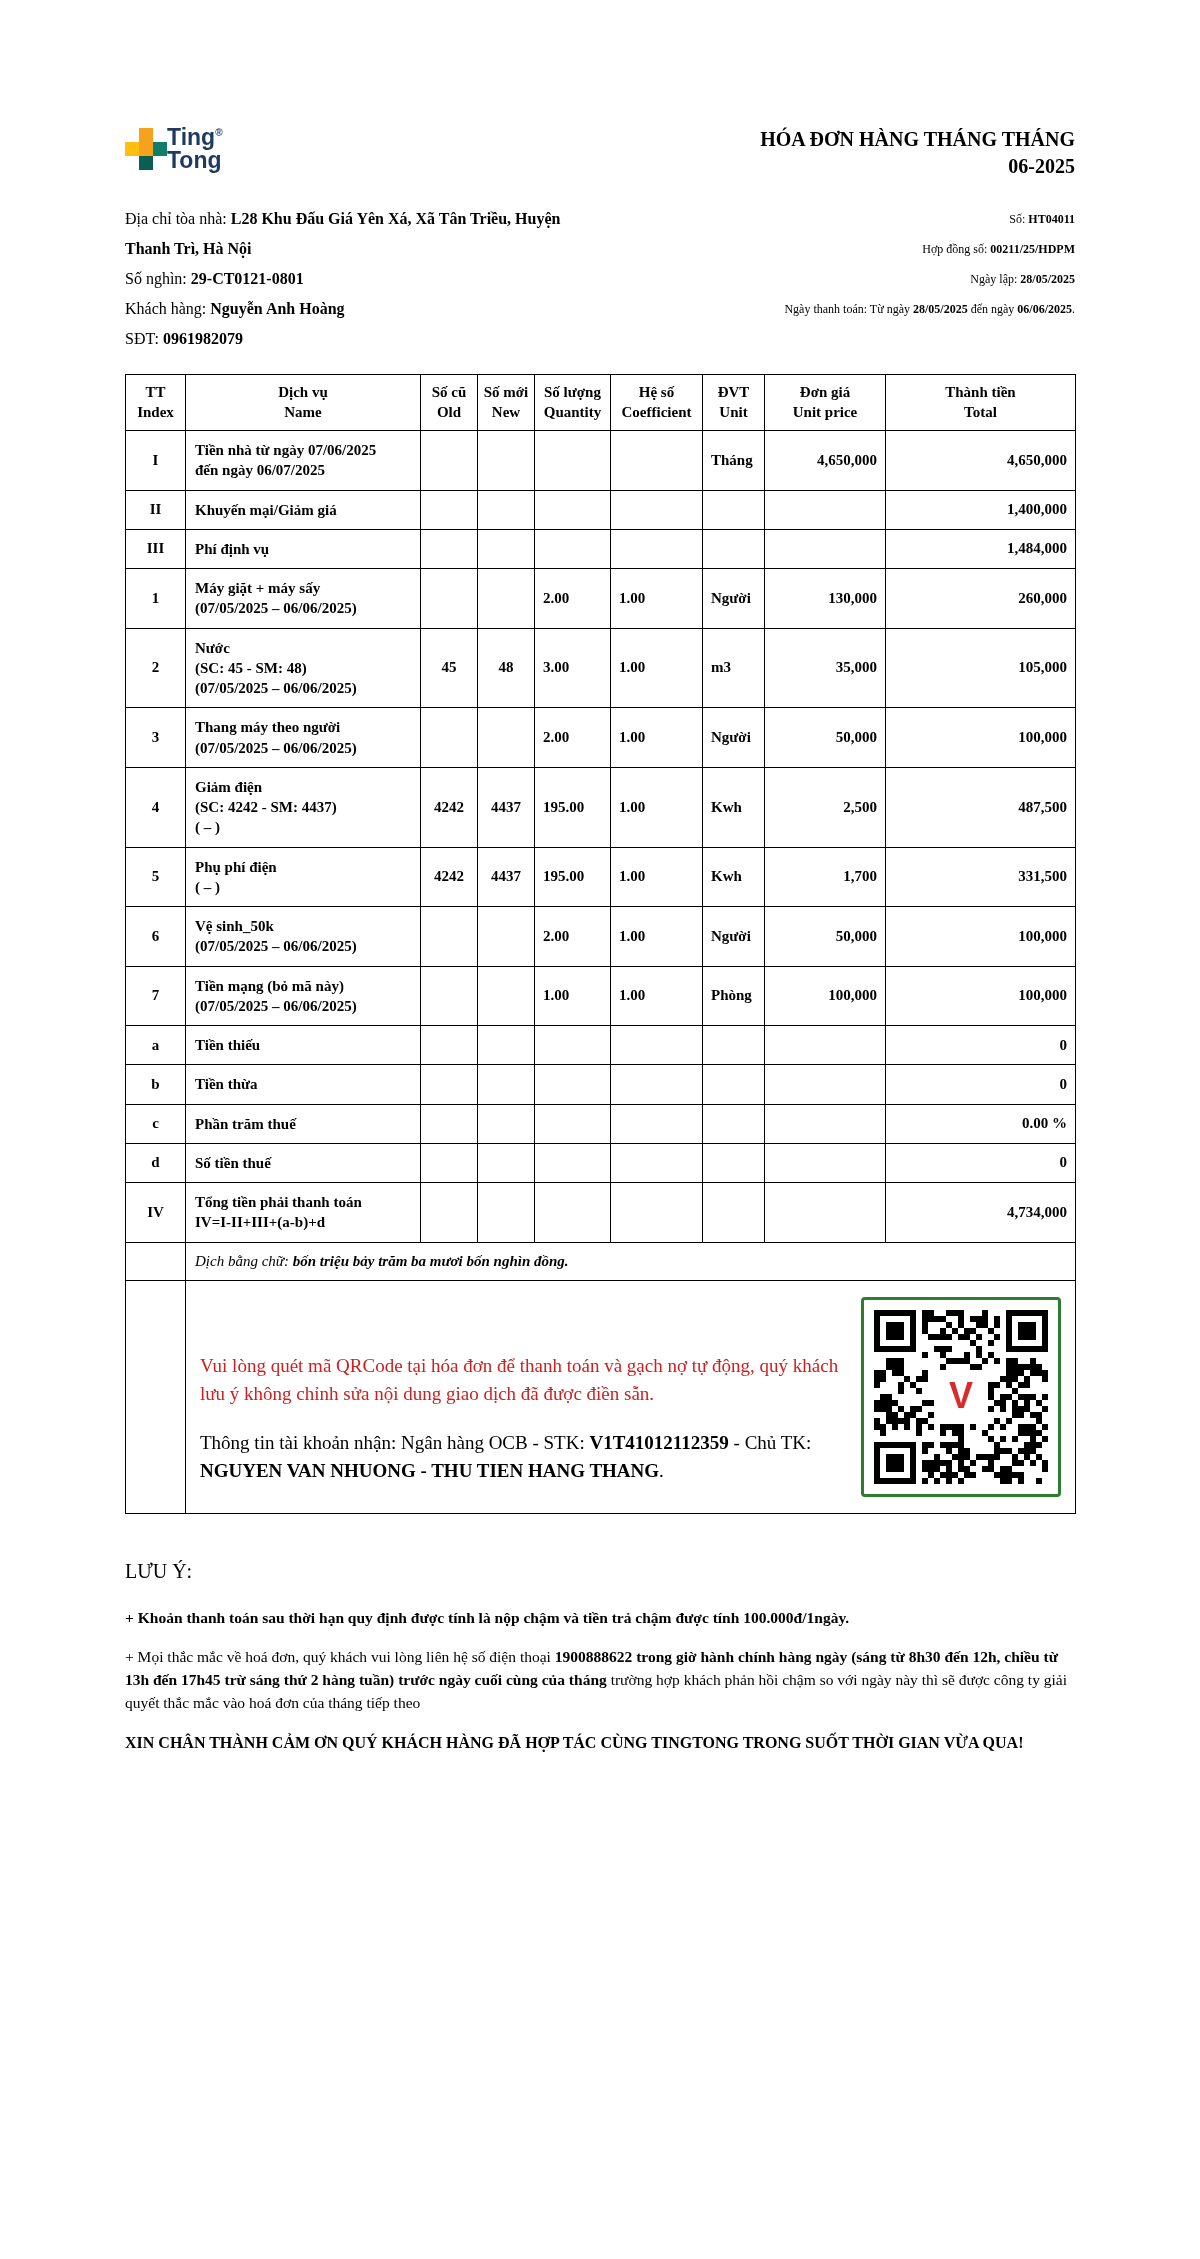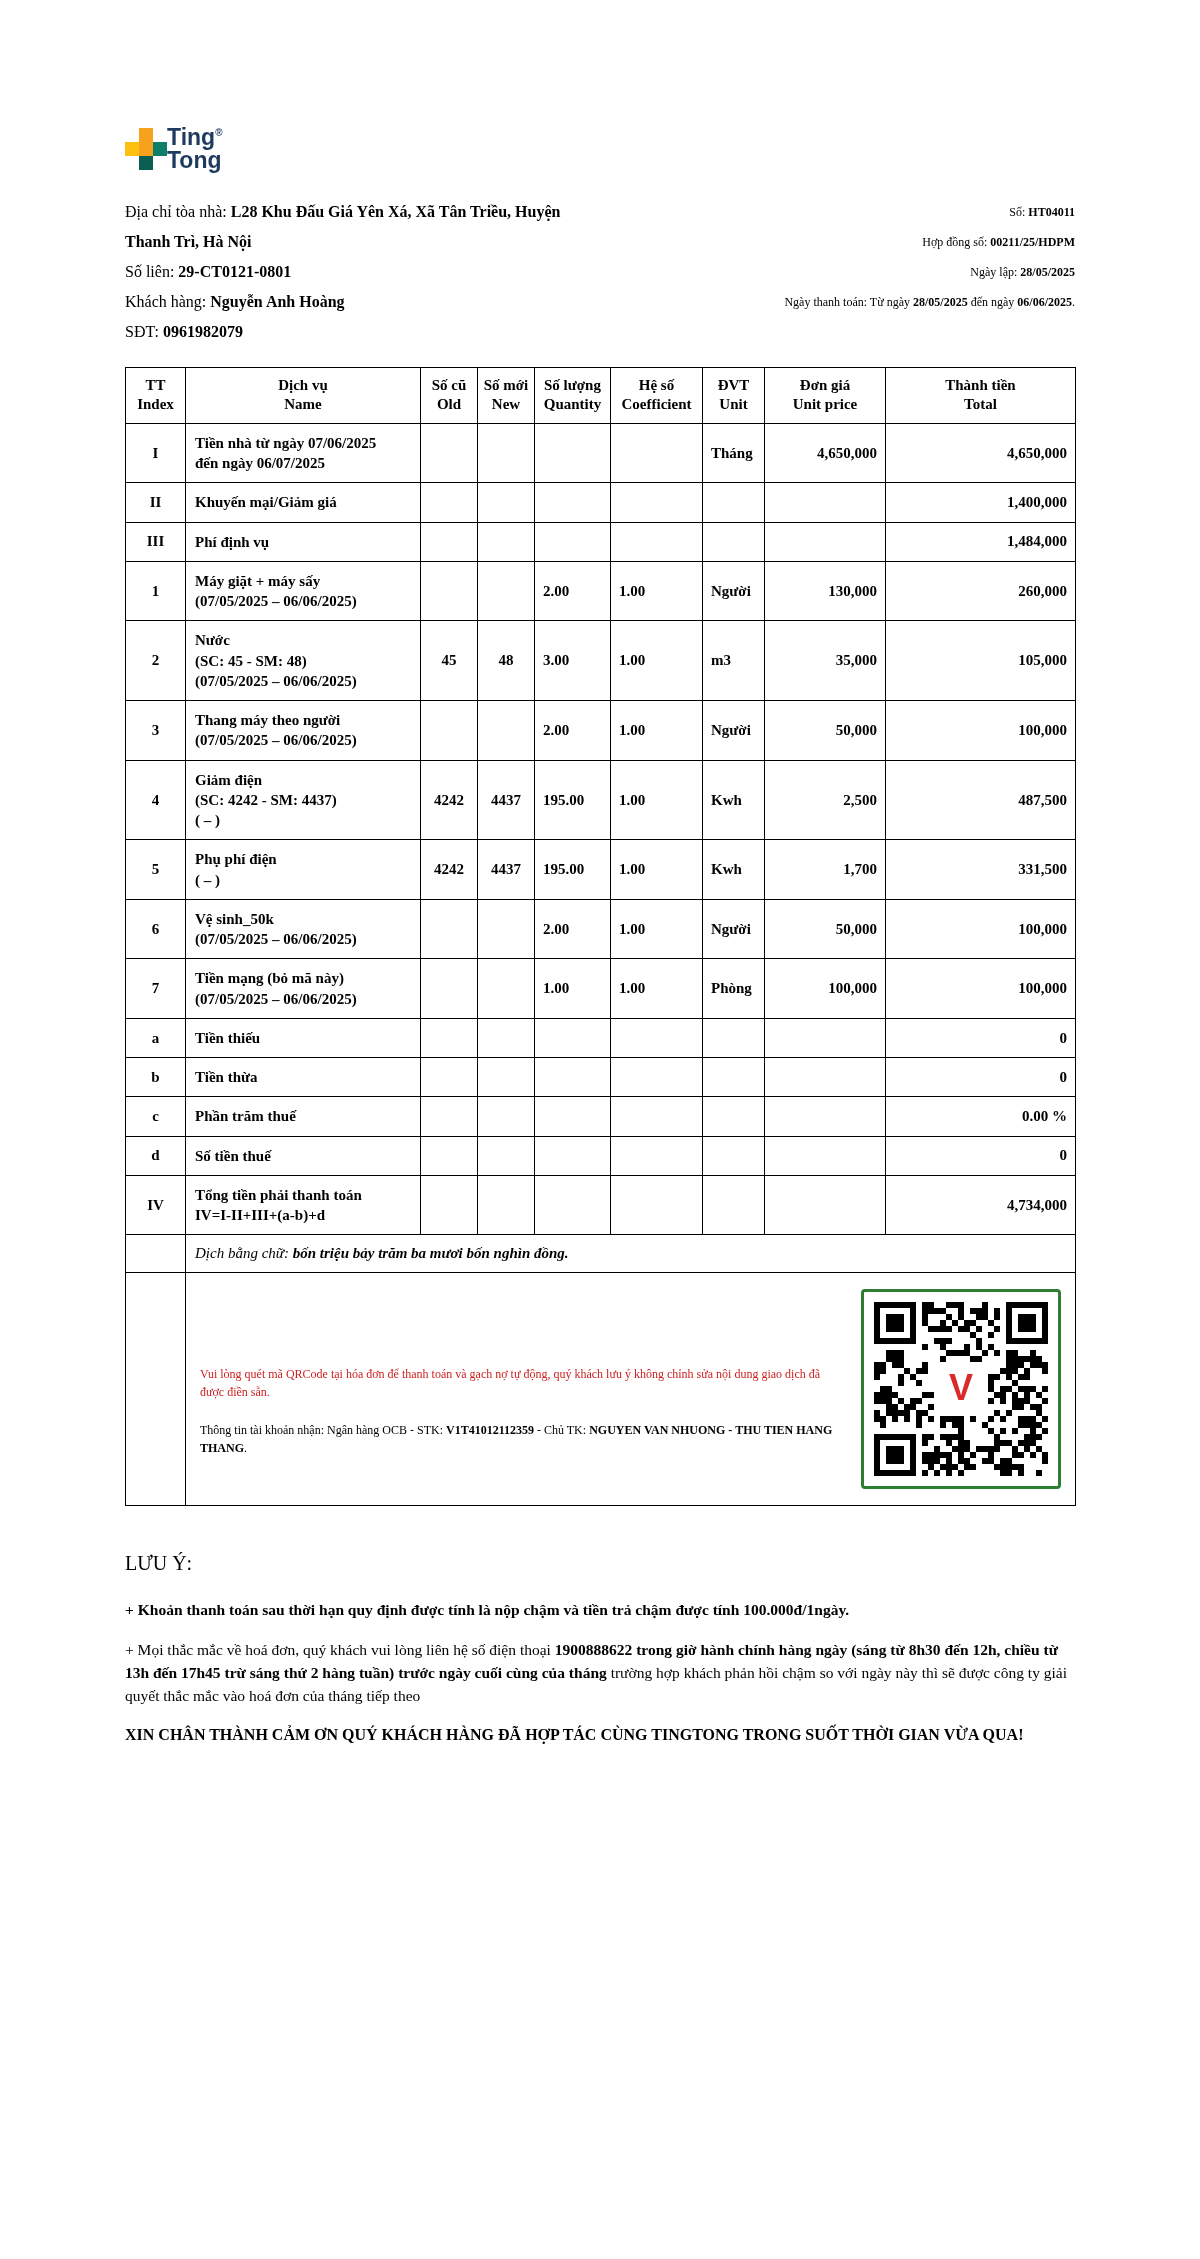--- a/index.html
+++ b/index.html
@@ -39,21 +39,21 @@
   .c-idx { text-align: center; }
   .c-name { text-align: left; padding-left: 9px !important; line-height: 1.35; }
   .c-old, .c-new { text-align: center; }
   .c-qty, .c-coef, .c-unit { text-align: left; padding-left: 8px !important; }
   .c-price, .c-total { text-align: right; padding-right: 8px !important; }
   .words-cell { font-weight: normal; padding: 10px 9px !important; }
 
   
   .pay-cell { padding: 16px 14px !important; font-weight: normal; }
   .pay-wrap { display: flex; align-items: center; gap: 20px; }
-  .pay-text { flex: 1; font-size: 12px; line-height: 1.5; margin-top: 44px; }
+  .pay-text { flex: 1; font-size: 19px; line-height: 1.5; margin-top: 44px; }
   .qr-note { color: #cc1f1f; margin: 0 0 20px 0; }
   .acct { margin: 0; }
   .qr-box { flex: 0 0 auto; border: 3px solid #2e7d32; border-radius: 4px; padding: 10px; background: #fff; line-height: 0; }
 
   
   .footer { margin-top: 42px; font-size: 15.5px; line-height: 1.5; }
   .footer .heading { font-size: 20px; font-weight: normal; margin: 0 0 20px 0; }
   .footer p { margin: 0 0 16px 0; }
   .footer .thanks { font-weight: bold; font-size: 16px; margin-top: 6px; }
 </style>
@@ -73,26 +73,27 @@
           <i class="sq-t"></i>
         <i></i>
           <i class="sq-d"></i>
           <i></i>
       </span>
       <span class="logo-text">
         <span><span>Ting</span><span class="reg">®</span></span><br>
         <span>Tong</span>
       </span>
     </div>
+    <div class="doc-title">HÓA ĐƠN HÀNG THÁNG THÁNG 06-2025</div>
   </div>
 
   <div class="info-row">
     <div class="info-left">
       <div><span>Địa chỉ tòa nhà: </span><span class="b">L28 Khu Đấu Giá Yên Xá, Xã Tân Triều, Huyện Thanh Trì, Hà Nội</span></div>
-      <div><span>Số liên: </span><span class="b">29-CT0121-0801</span></div>
+      <div><span>Số nghìn: </span><span class="b">29-CT0121-0801</span></div>
       <div><span>Khách hàng: </span><span class="b">Nguyễn Anh Hoàng</span></div>
       <div><span>SĐT: </span><span class="b">0961982079</span></div>
     </div>
     <div class="info-right">
       <div><span>Số: </span><span class="b">HT04011</span></div>
       <div><span>Hợp đồng số: </span><span class="b">00211/25/HDPM</span></div>
       <div><span>Ngày lập: </span><span class="b">28/05/2025</span></div>
       <div><span>Ngày thanh toán: Từ ngày </span><span class="b">28/05/2025</span><span> đến ngày </span><span class="b">06/06/2025</span><span>.</span></div>
     </div>
   </div>

